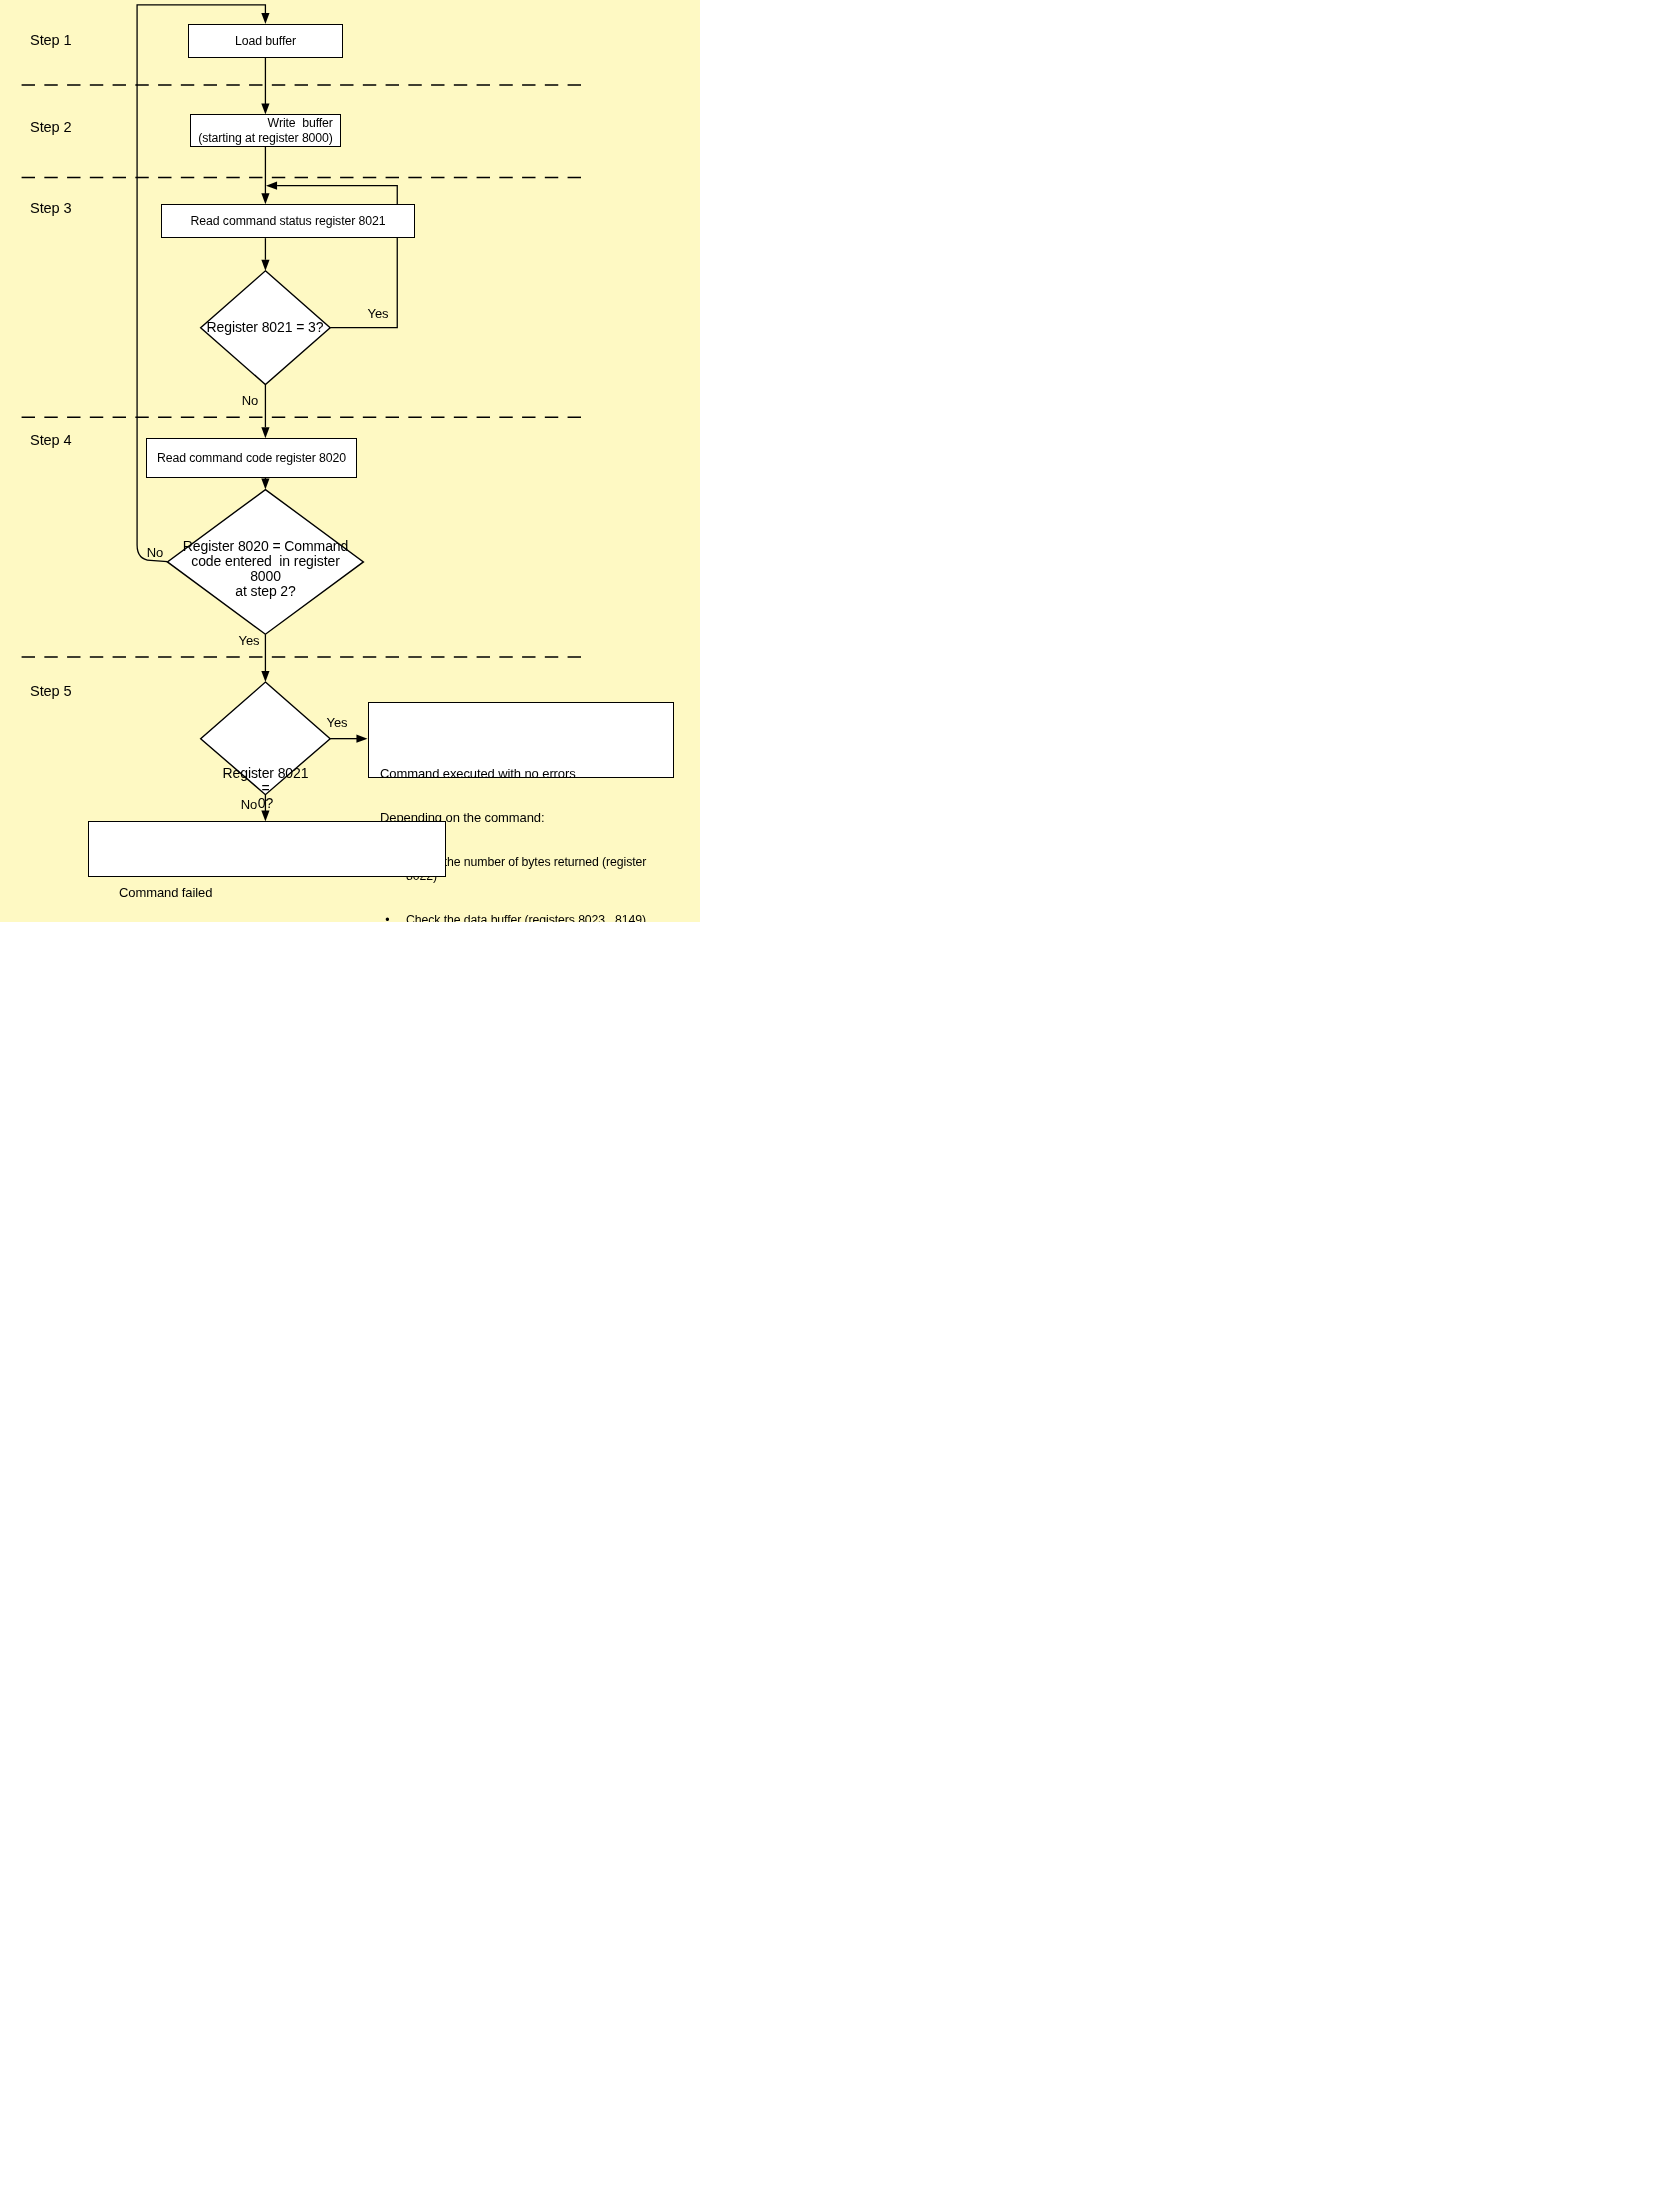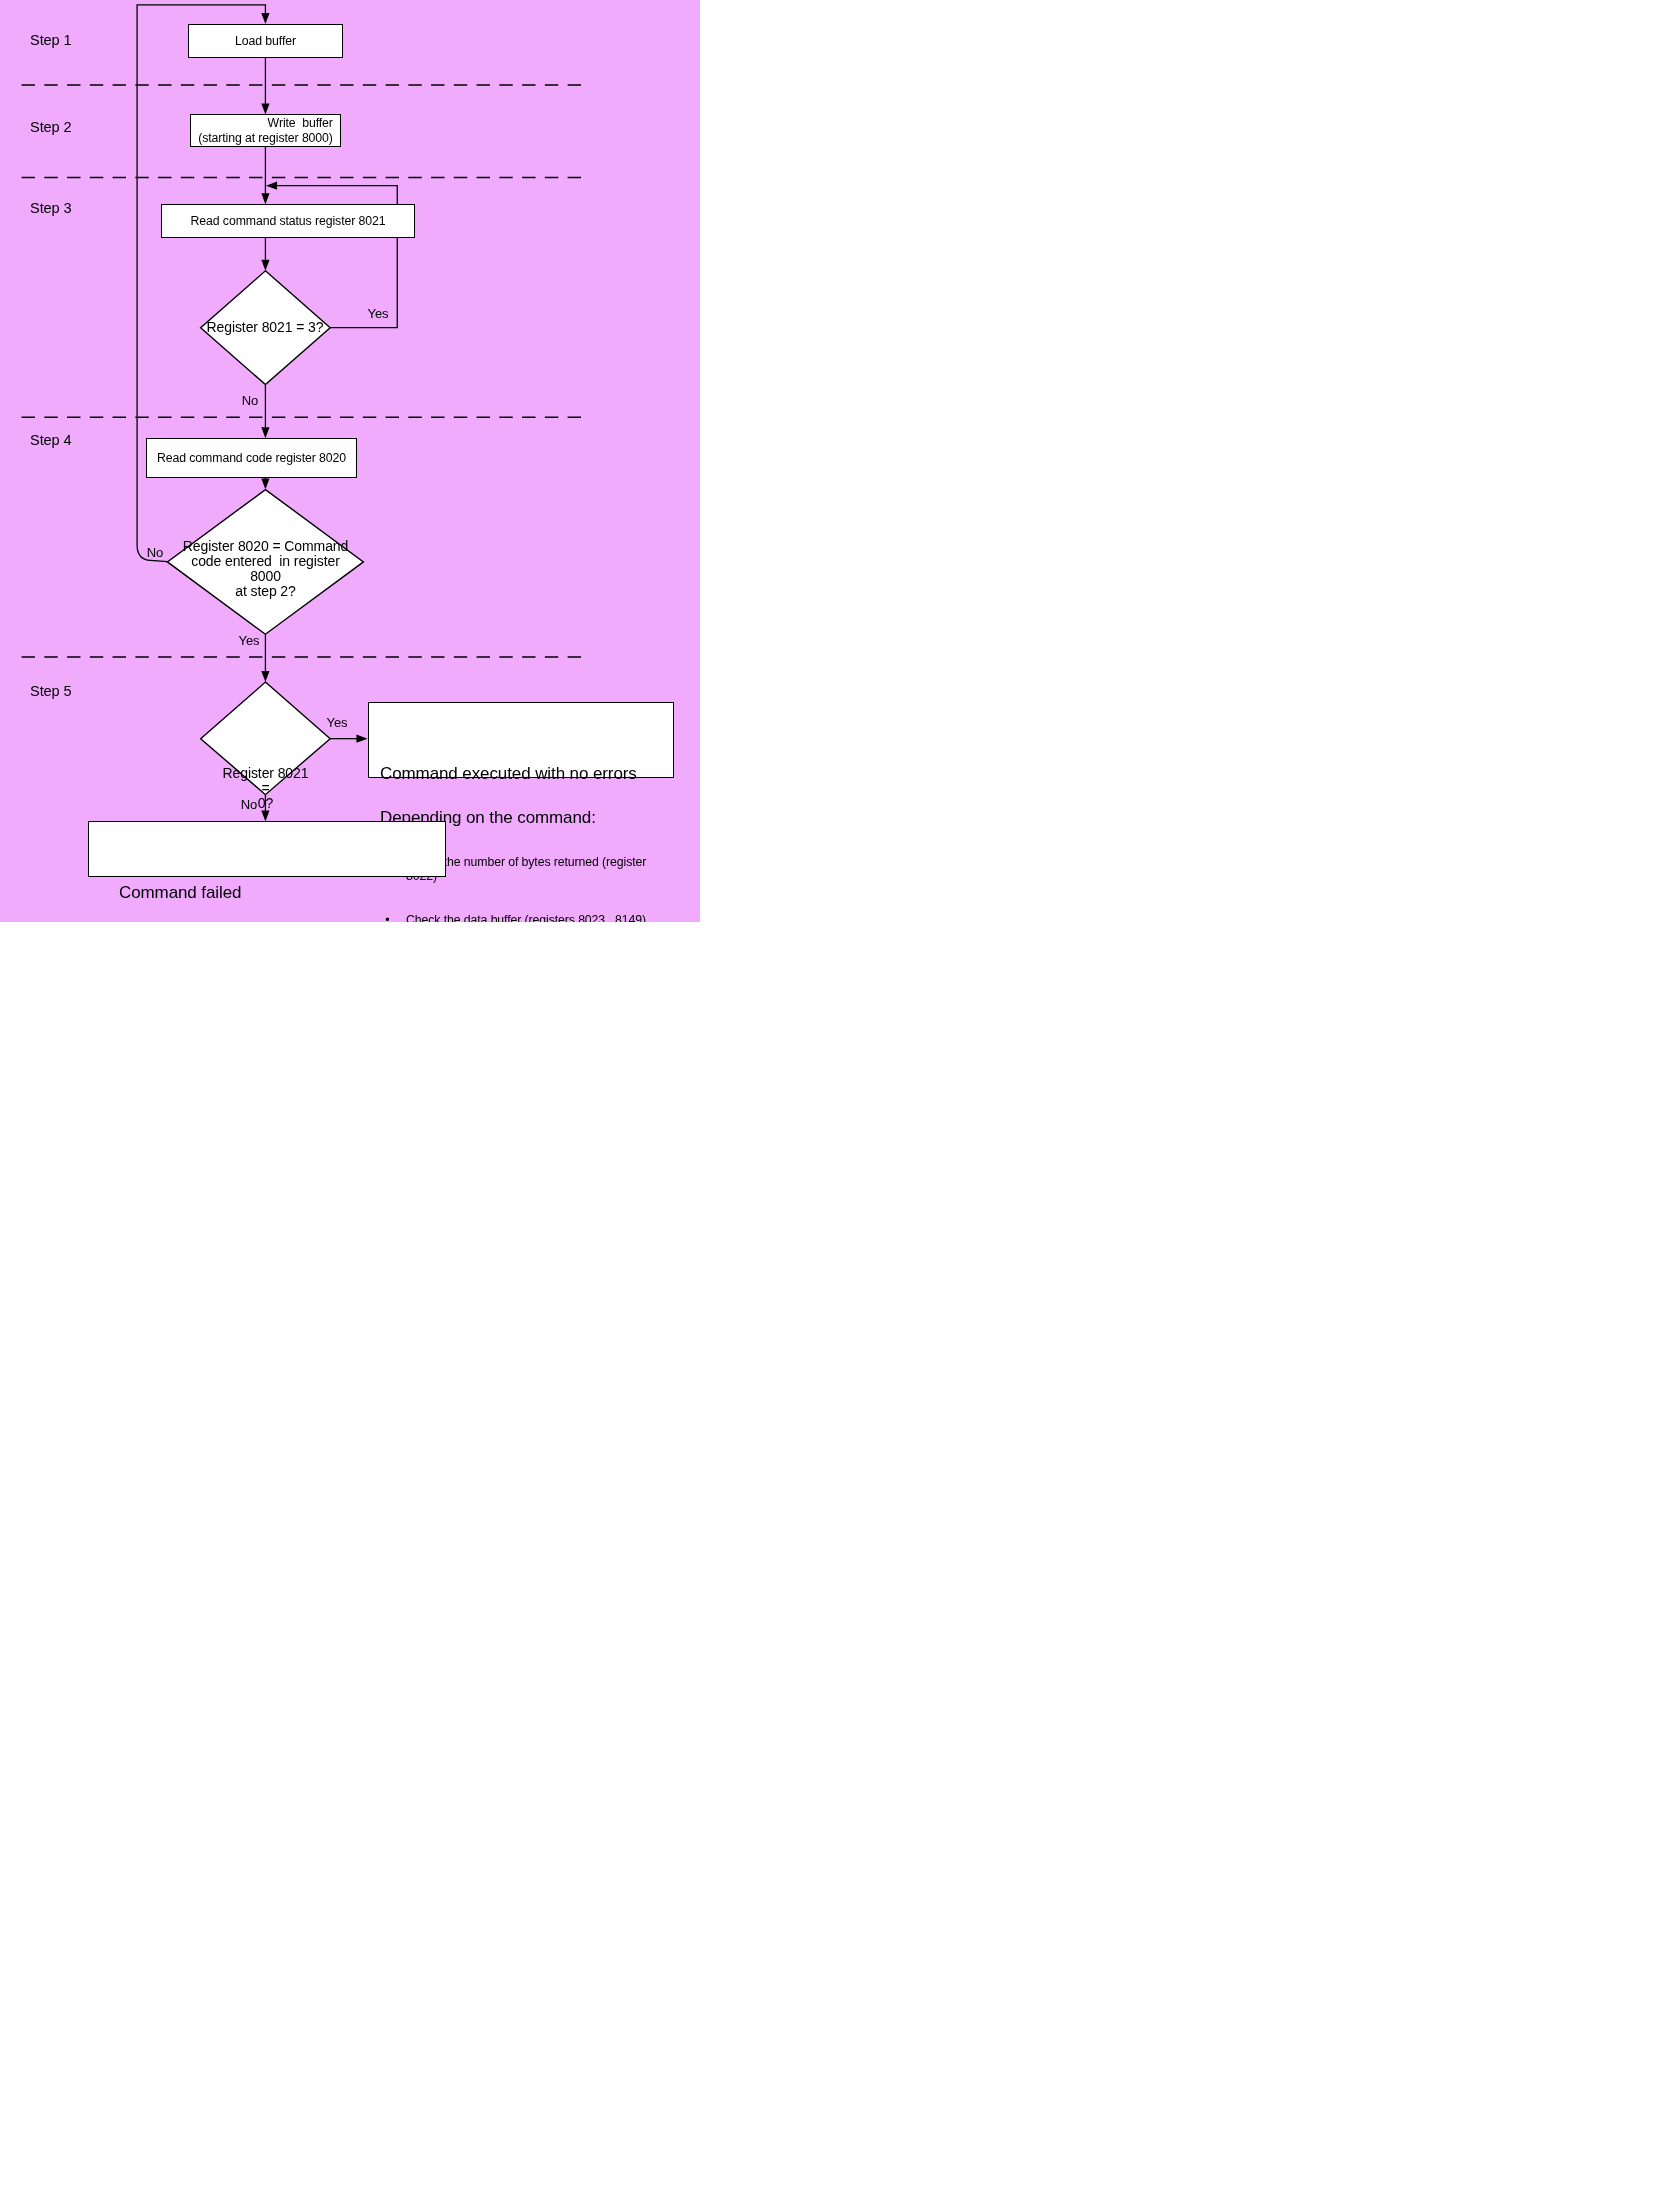--- a/index.html
+++ b/index.html
@@ -1,17 +1,17 @@
 <!DOCTYPE html>
 <html style="font-size:9.3px"><head>
 <meta charset="utf-8">
 <style>
   html,body{margin:0;padding:0;background:#ffffff;}
   .canvas{
-    position:relative;width:700px;height:922px;background:#f0abfc;
+    position:relative;width:700px;height:922px;background:#fef9c3;
     font-family:"Liberation Sans","DejaVu Sans",sans-serif;color:#000;
     overflow:hidden;letter-spacing:-0.1px;
   }
   svg.wires{position:absolute;left:0;top:0;}
   .node{
     position:absolute;box-sizing:border-box;border:1.4px solid #000;background:#fff;
     display:flex;align-items:center;justify-content:center;text-align:right;
     font-size:12.3px;line-height:15px;white-space:pre-wrap;
   }
   .node.big{border-width:1.6px;display:block;text-align:left;}
@@ -20,21 +20,21 @@
     white-space:pre-wrap;
   }
   .steplabel{
     position:absolute;left:30px;width:76px;height:16.3px;line-height:16.3px;
     font-size:14.6px;
   }
   .edgelabel{
     position:absolute;transform:translate(-50%,-50%);font-size:13px;line-height:14px;
     white-space:nowrap;
   }
-  .boxline{padding-left:0;font-size:17px;line-height:14px;white-space:pre-wrap;}
+  .boxline{padding-left:0;font-size:13px;line-height:14px;white-space:pre-wrap;}
   .bullet-row{display:flex;font-size:12.3px;line-height:14px;}
   .bullet-row .marker{flex:0 0 auto;text-align:left;}
   .bullet-row .btext{flex:1 1 auto;white-space:pre-wrap;}
   .success-pad{padding:4.1px 4.7px 0 11px;}
   .success .marker{width:26px;padding-left:5.3px;box-sizing:border-box;}
   .failure-pad{padding:4.1px 4.7px 0 30px;}
 </style>
 </head>
 <body>
 

